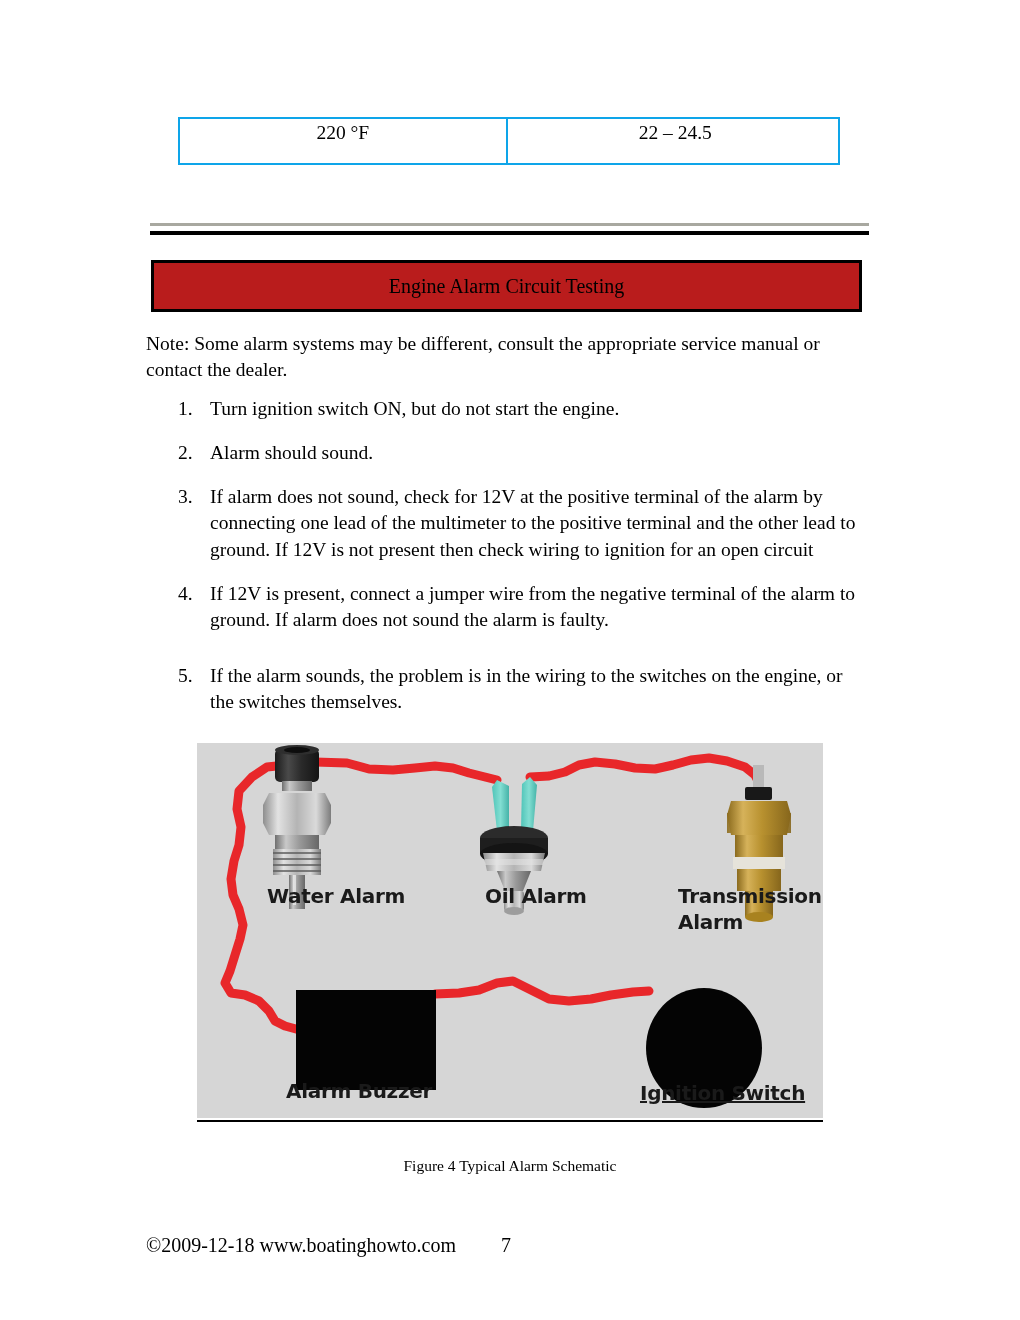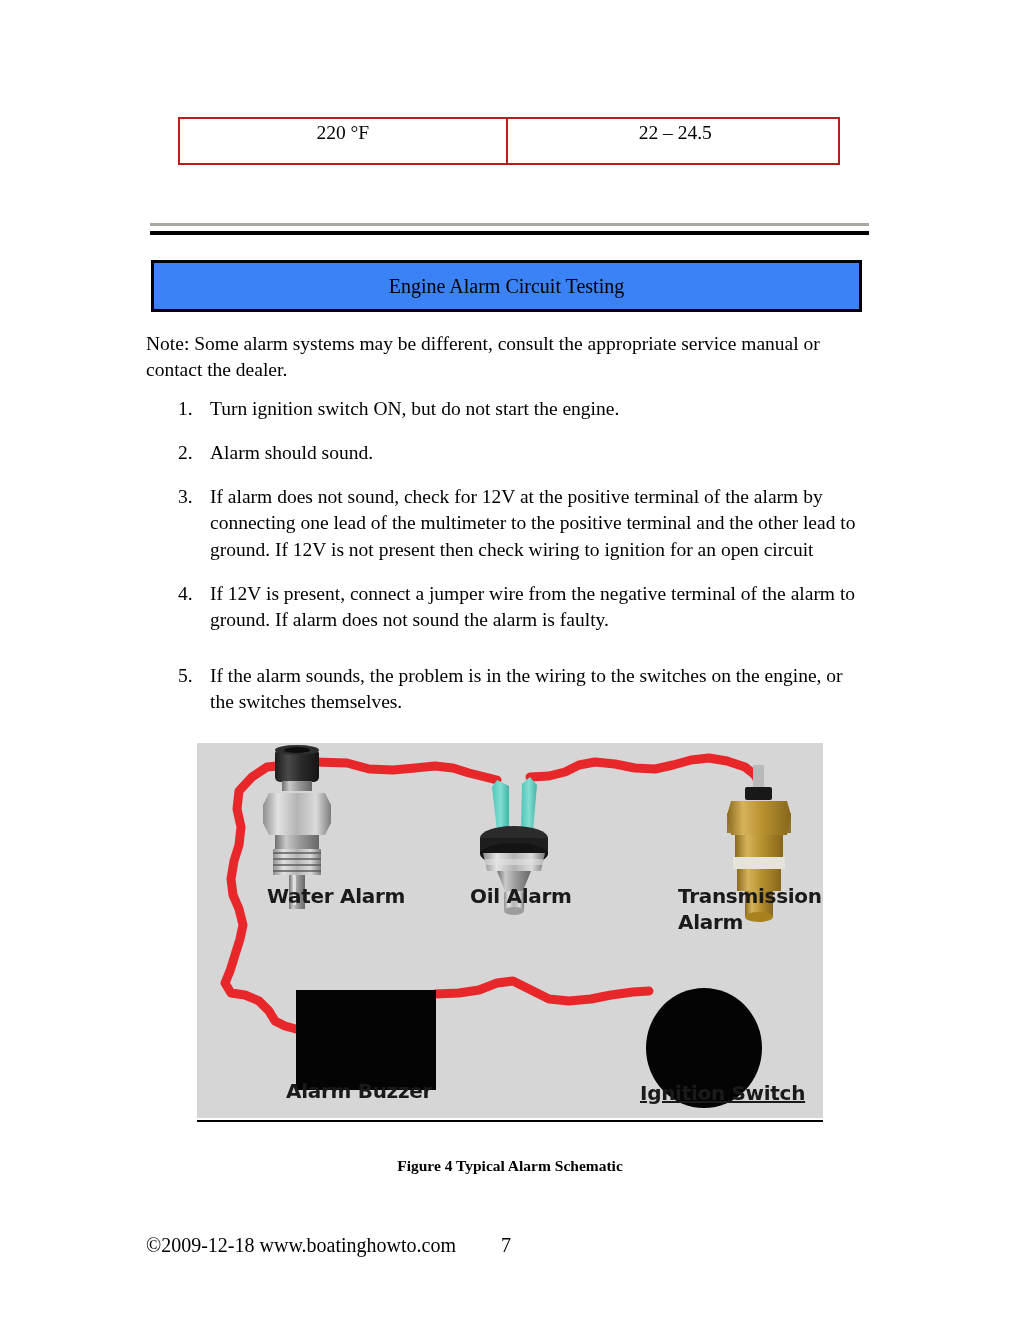--- a/index.html
+++ b/index.html
@@ -22,21 +22,21 @@
     left: 178px;
     top: 117px;
     width: 662px;
   }
   table.data-table {
     border-collapse: collapse;
     width: 100%;
     table-layout: fixed;
   }
   table.data-table td {
-    border: 2px solid #b91c1c;
+    border: 2px solid #0ea5e9;
     height: 40px;
     vertical-align: top;
     padding-top: 3px;
     text-align: center;
     font-size: 19.5px;
     line-height: 1.1;
   }
   table.data-table td.c1 { width: 50%; }
   table.data-table td.c2 { width: 50%; padding-left: 6px; }
 
@@ -58,21 +58,21 @@
     background: #000000;
   }
 
   
   .section-header {
     position: absolute;
     left: 151px;
     top: 260px;
     width: 705px;
     height: 46px;
-    background: #3b82f6;
+    background: #b91c1c;
     border: 3px solid #000000;
     display: flex;
     align-items: center;
     justify-content: center;
     font-size: 20px;
   }
 
   
   .note {
     position: absolute;
@@ -131,42 +131,42 @@
     position: absolute;
     font-family: "DejaVu Sans", "Liberation Sans", sans-serif;
     font-size: 20px;
     font-weight: 600;
     color: #1a1a1a;
     letter-spacing: -0.3px;
     line-height: 1.32;
     white-space: pre-line;
   }
   .lbl-water { left: 70px; top: 140px; }
-  .lbl-oil   { left: 273px; top: 140px; }
+  .lbl-oil   { left: 288px; top: 140px; }
   .lbl-trans { left: 481px; top: 140px; }
   .lbl-buzz  { left: 89px; top: 335px; text-align: center; }
   .lbl-ign   { left: 443px; top: 337px; text-decoration: underline; }
 
   .fig-underline {
     position: absolute;
     left: 197px;
     top: 1120px;
     width: 626px;
     height: 2px;
     background: #000000;
   }
 
   .fig-caption {
     position: absolute;
     left: 0;
     top: 1157px;
     width: 1020px;
     text-align: center;
     font-size: 15.5px;
-    font-weight: bold;
+    font-weight: normal;
   }
 
   
   .footer {
     position: absolute;
     left: 146px;
     top: 1234px;
     font-size: 20px;
   }
   .footer .pageno { margin-left: 40px; }

